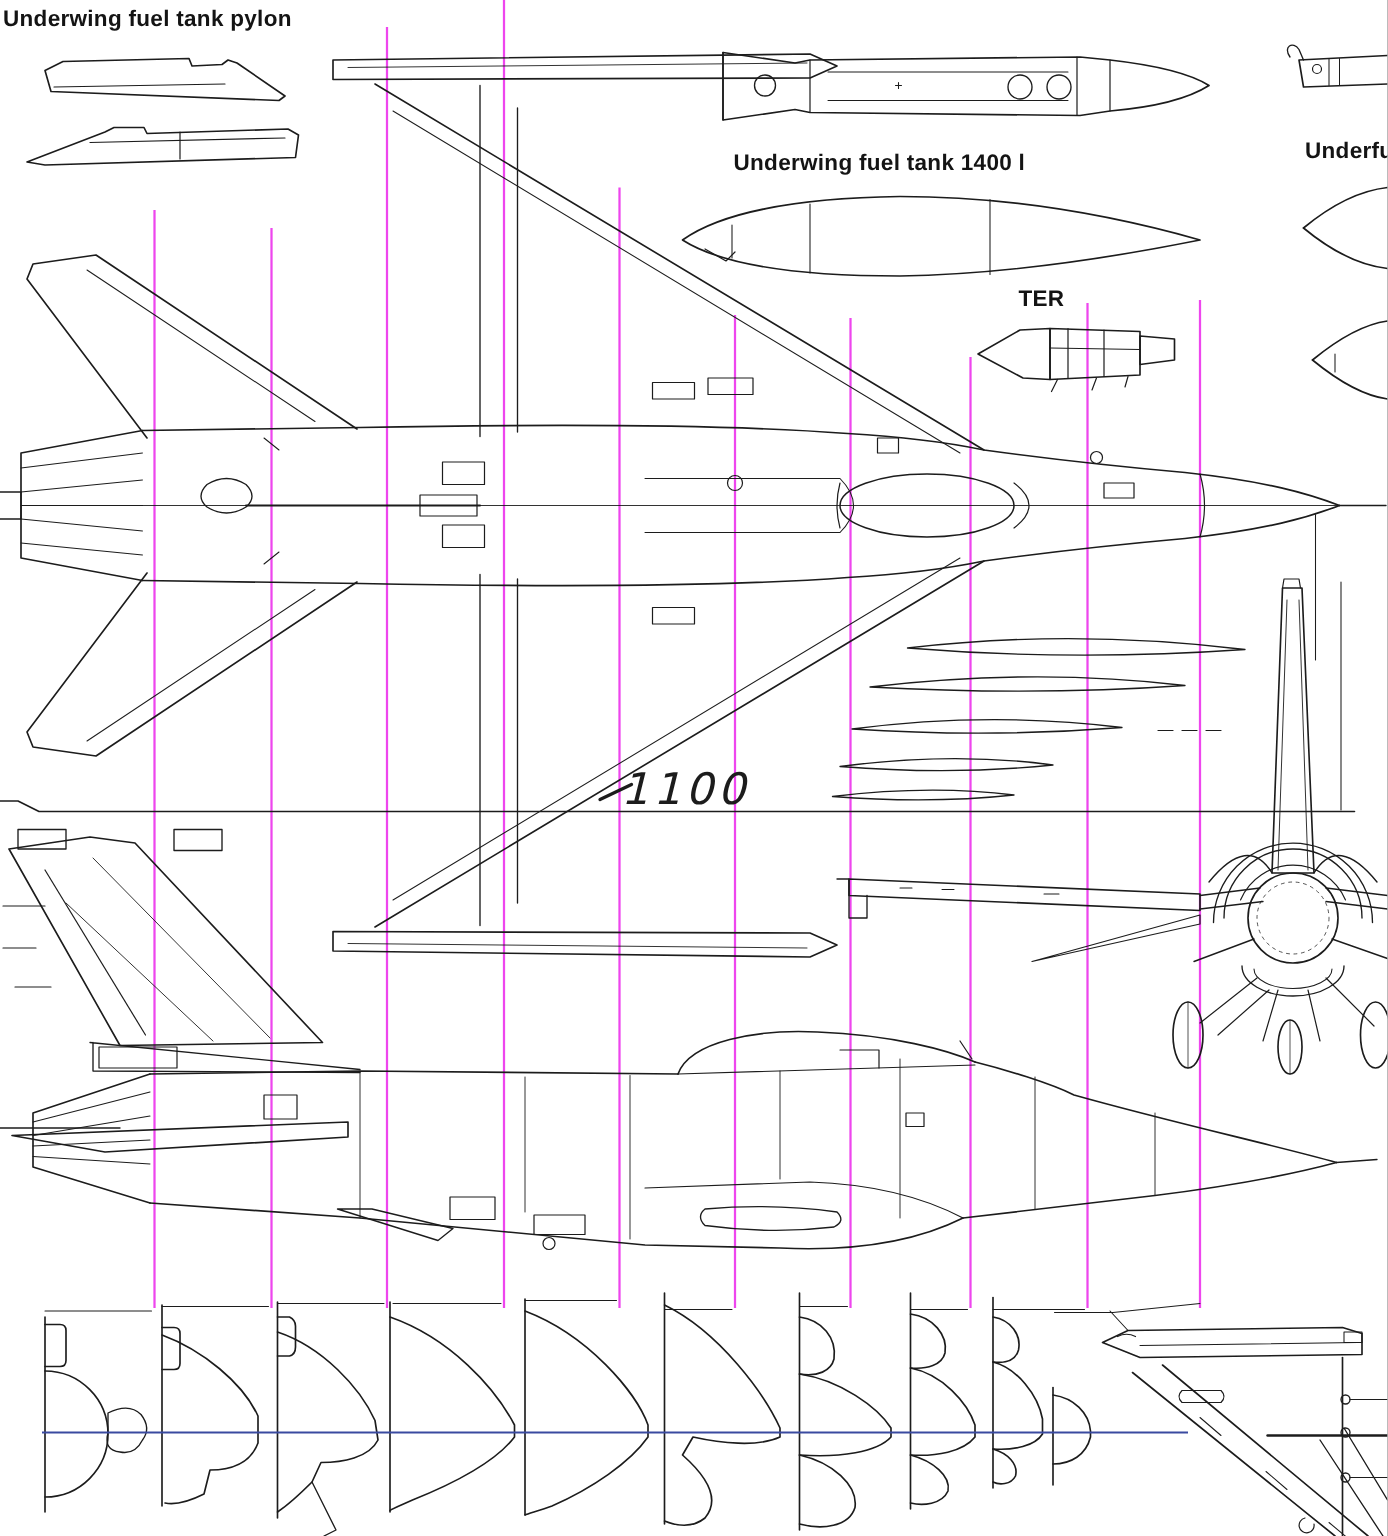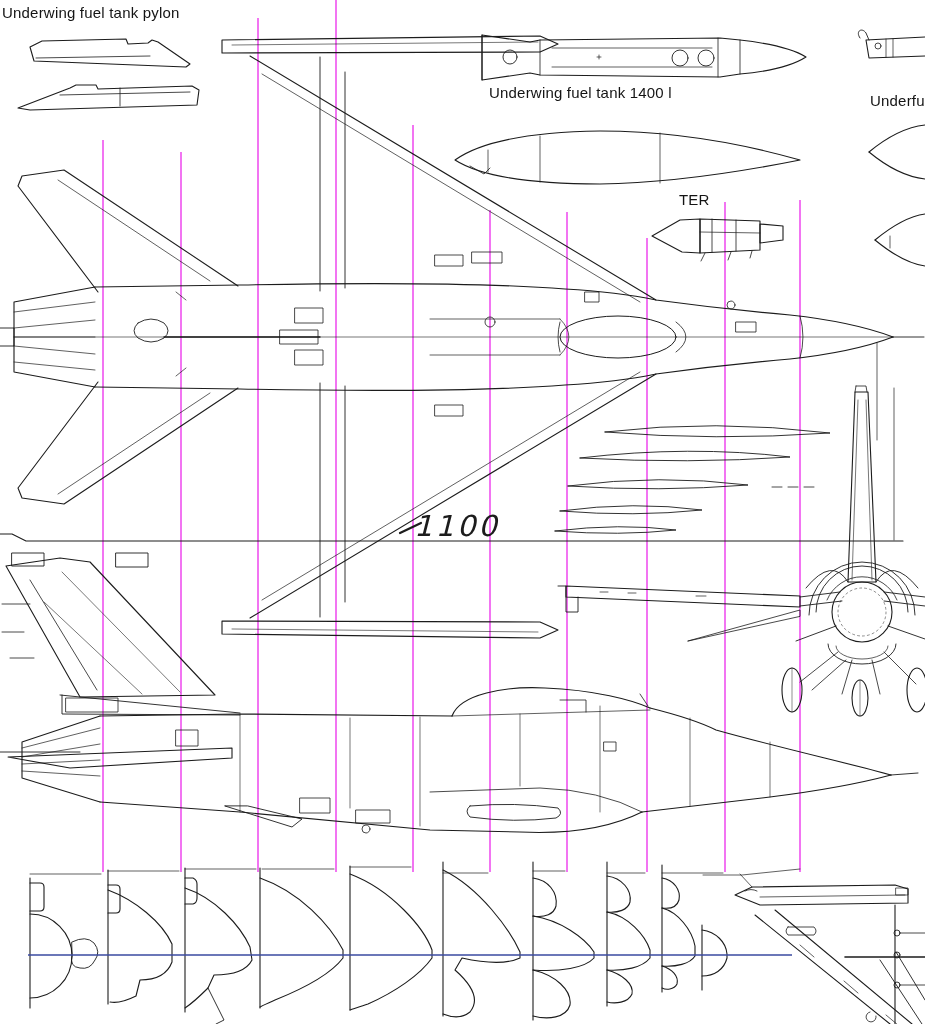--- a/index.html
+++ b/index.html
@@ -11,20 +11,21 @@
     font-family:"Liberation Sans", sans-serif;
   }
   .art{position:absolute;left:0;top:0;width:925px;height:1024px;display:block;}
   .label{
     position:absolute;
     font-size:15px;
     line-height:1.2;
     color:#141414;
     white-space:nowrap;
     letter-spacing:0.2px;
+    font-weight:bold;
   }
   .annot-1100{
     font-family:"DejaVu Sans", sans-serif;
     font-size:29px;
     fill:#1c1c1c;
     letter-spacing:3px;
   }
 </style>
 </head>
 <body>
@@ -307,17 +308,17 @@
   </g>
 
   <g id="axis-group">
         <line x1="28" x2="792" y1="955" y2="955" stroke="#3a4aa0" stroke-width="1.4"></line>
       </g>
 
   <text class="annot-1100" transform="translate(414,536) skewX(-14)">1100</text>
 </svg>
 
 <div class="label" style="left:2px;  top:4px;">Underwing fuel tank pylon</div>
-<div class="label" style="left:489px;top:84px;">Underwing fuel tank 1400 l</div>
+<div class="label" style="left:489px;top:100px;">Underwing fuel tank 1400 l</div>
 <div class="label" style="left:679px;top:191px;">TER</div>
 <div class="label" style="left:870px;top:92px;">Underfus</div>
 
 </div>
 
 </body></html>

